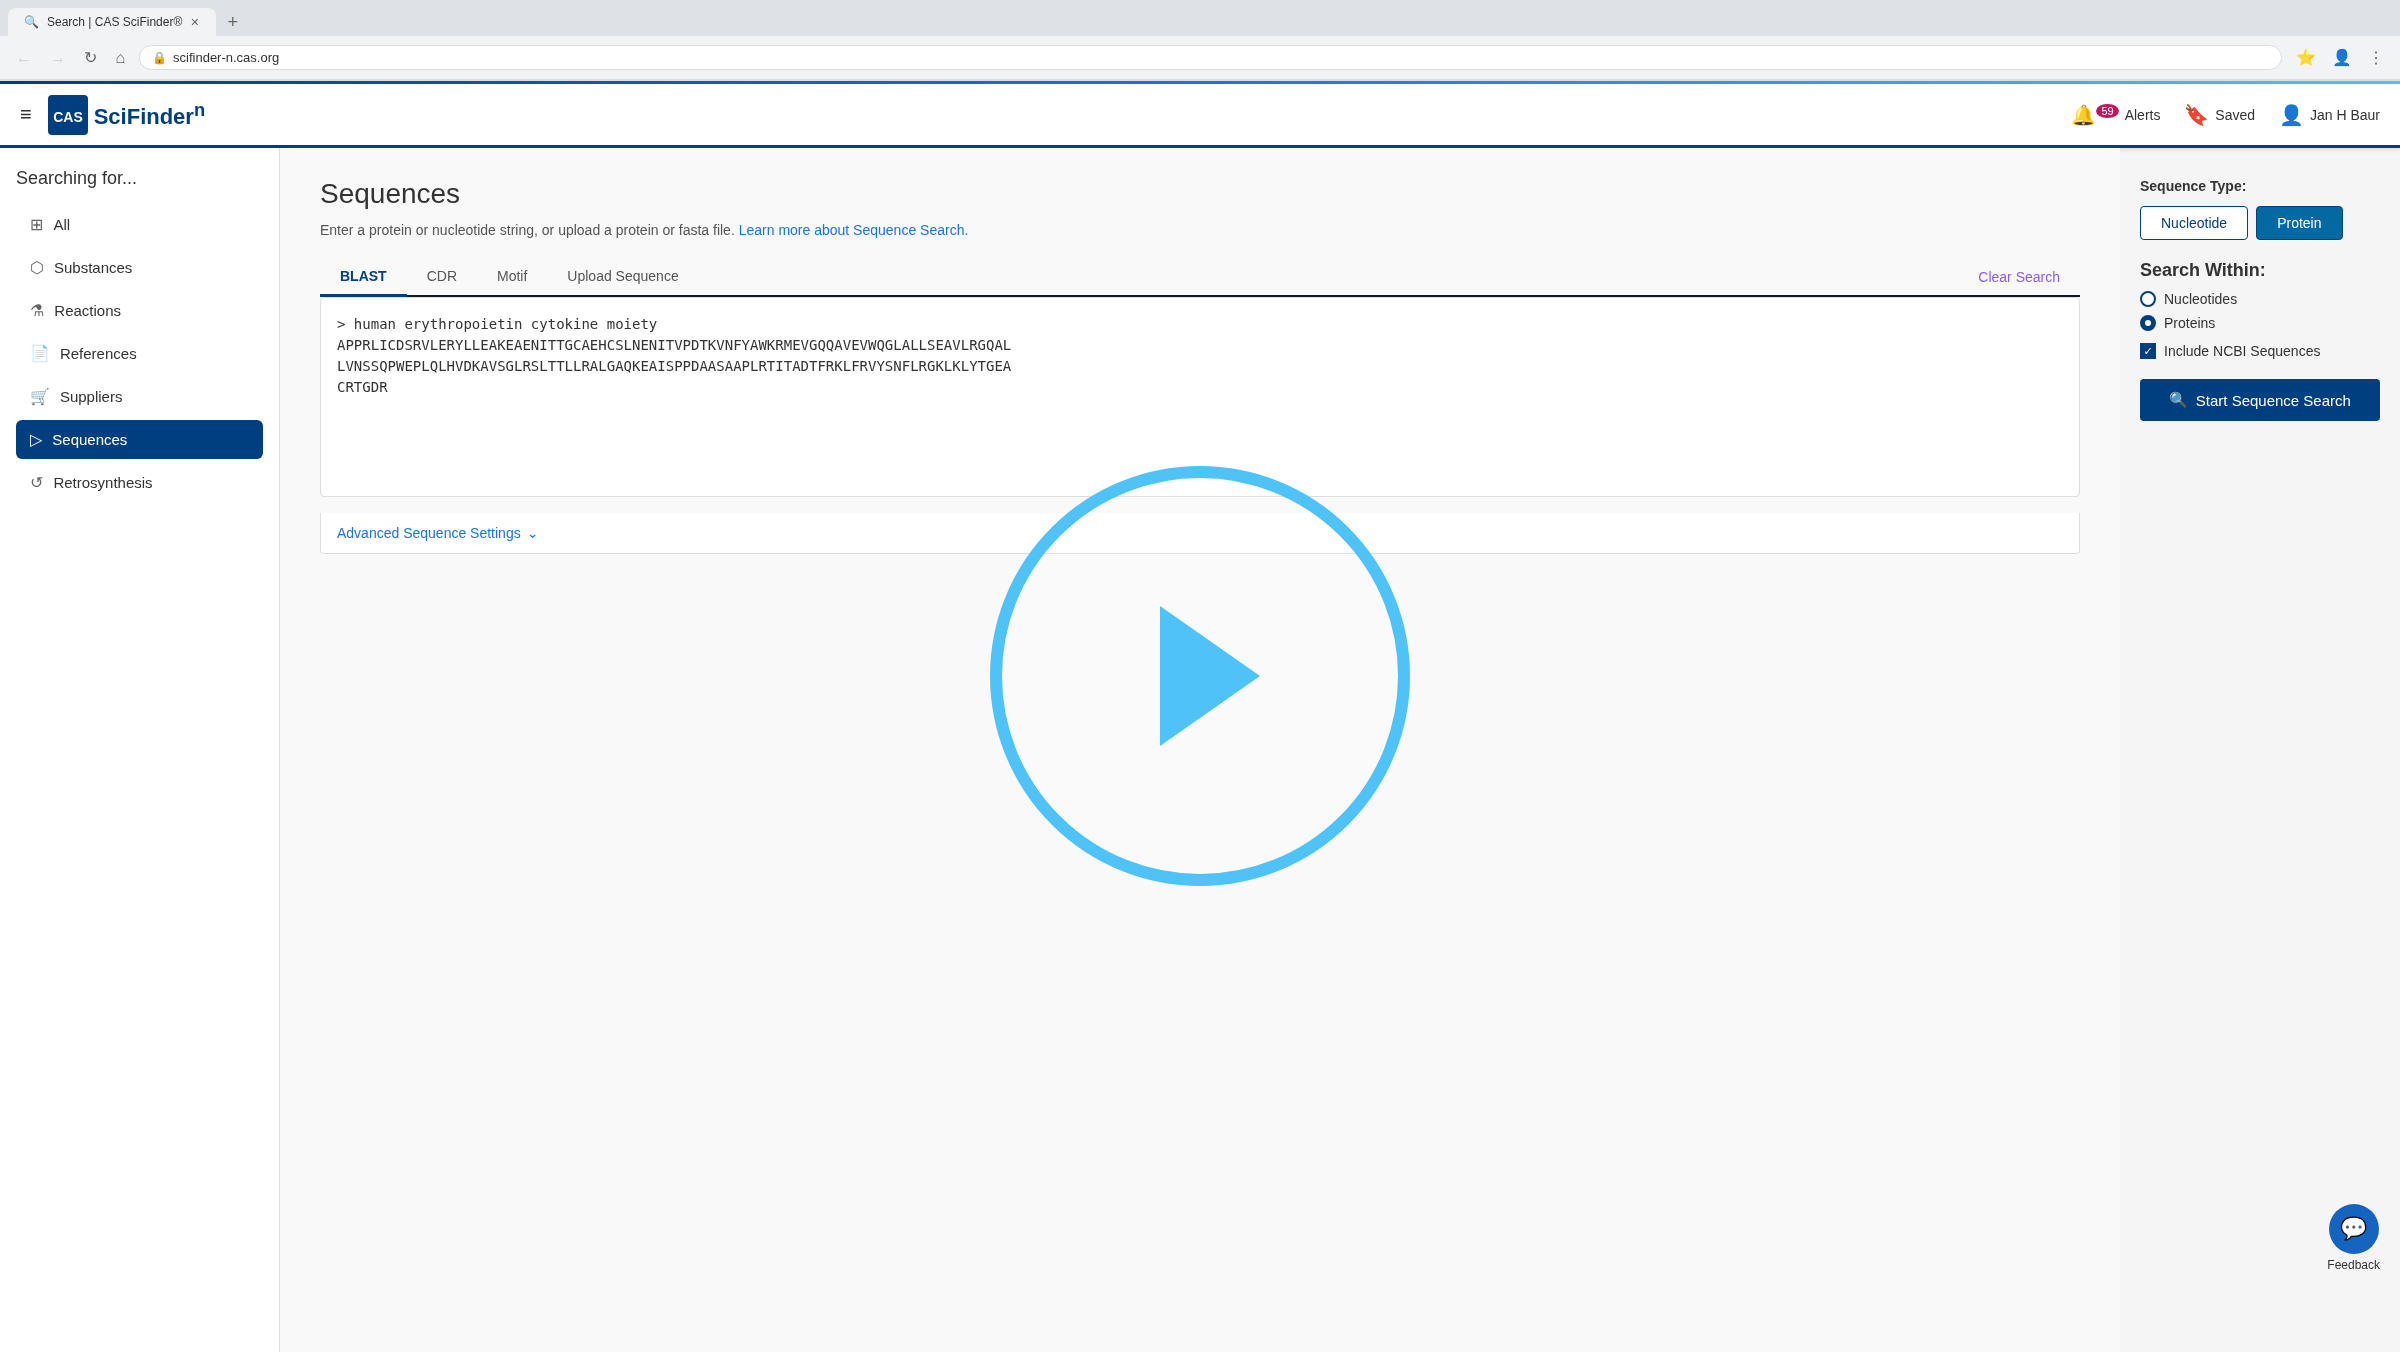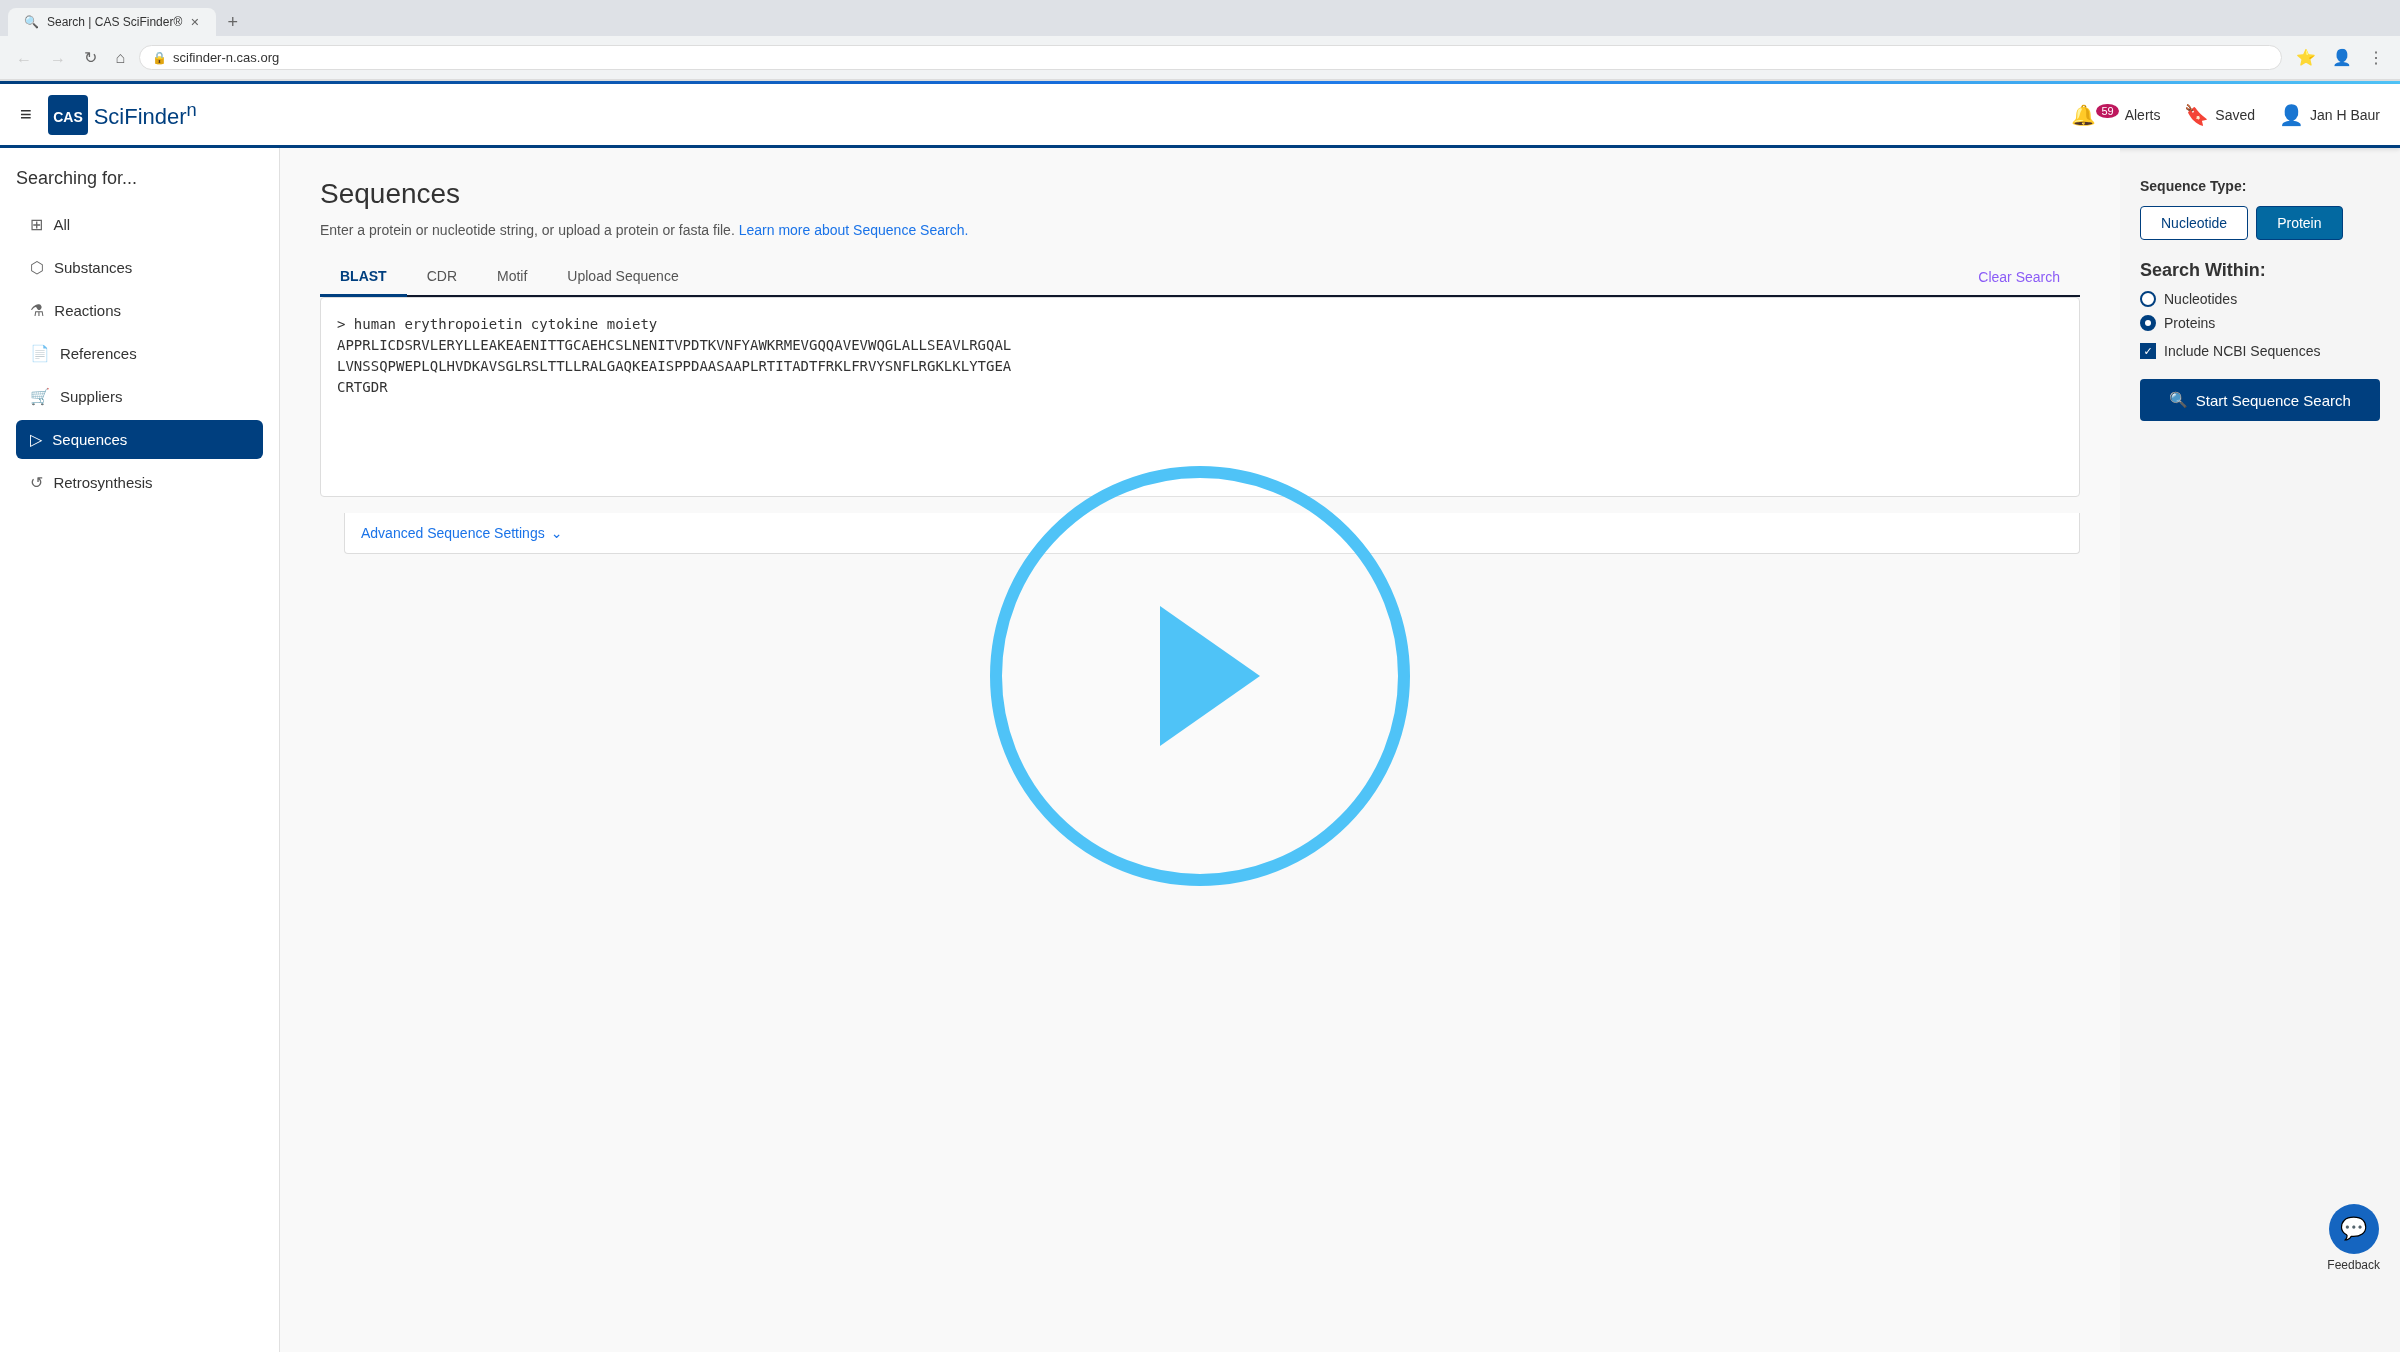--- a/index.html
+++ b/index.html
@@ -50,21 +50,21 @@
     .tabs { display: flex; border-bottom: 2px solid #0f172a; margin-bottom: 0; }
     .tab-item { padding: 10px 20px; cursor: pointer; font-size: 14px; color: #555; border-bottom: 3px solid transparent; margin-bottom: -2px; }
     .tab-item.active { color: #003f7f; border-bottom-color: #003f7f; font-weight: bold; }
     .tab-clear { margin-left: auto; padding: 10px 20px; cursor: pointer; color: #8b5cf6; font-size: 14px; background: none; border: none; }
 
     
     .search-box-container { background: white; border: 1px solid #ddd; border-radius: 4px; padding: 16px; margin-bottom: 16px; min-height: 200px; font-family: monospace; font-size: 14px; color: #333; line-height: 1.5; }
     .sequence-text { white-space: pre-wrap; word-break: break-all; }
 
     
-    .advanced-link { display: flex; align-items: flex-start; gap: 6px; color: #1a73e8; font-size: 14px; cursor: pointer; padding: 12px 16px; background: white; border: 1px solid #ddd; border-top: none; border-radius: 0 0 4px 4px; margin-left: 24px; }
+    .advanced-link { display: flex; align-items: flex-start; gap: 6px; color: #1a73e8; font-size: 14px; cursor: pointer; padding: 12px 16px; background: white; border: 1px solid #ddd; border-top: none; border-radius: 0 0 4px 4px; }
 
     
     .right-panel { width: 280px; padding: 30px 20px; flex-shrink: 0; }
     .sequence-type-label { font-size: 14px; font-weight: bold; color: #333; margin-bottom: 12px; }
     .type-buttons { display: flex; gap: 8px; margin-bottom: 20px; }
     .type-btn { padding: 8px 20px; border: 1px solid #003f7f; border-radius: 4px; cursor: pointer; font-size: 14px; background: white; color: #003f7f; }
     .type-btn.active { background: #0369a1; color: white; }
     .search-within-label { font-size: 18px; font-weight: bold; color: #333; margin-bottom: 10px; }
     .radio-group { display: flex; flex-direction: column; gap: 8px; margin-bottom: 12px; }
     .radio-item { display: flex; align-items: center; gap: 8px; font-size: 14px; cursor: pointer; }
@@ -122,21 +122,21 @@
 
 <div class="app-header">
   <span class="menu-icon">≡</span>
   <div class="logo-area">
     <div class="cas-logo">
 
       <svg class="cas-icon" viewBox="0 0 40 40">
         <rect x="0" y="0" width="40" height="40" rx="4" fill="#003f7f"></rect>
         <text x="20" y="27" text-anchor="middle" fill="white" font-size="14" font-weight="bold">CAS</text>
       </svg>
-      <span style="font-size:22px;color:#003f7f;font-weight:normal;">
+      <span style="font-size:22px;color:#003f7f;font-weight:bold;">
         SciFinder<sup>n</sup>
       </span>
     </div>
   </div>
   <div class="header-actions">
     <div class="header-action">
       <span class="icon">🔔</span>
       <span style="font-size:11px;background:#be185d;color:white;border-radius:50%;padding:1px 5px;margin-left:-6px;margin-top:-8px;">59</span>
       <span>Alerts</span>
     </div>

